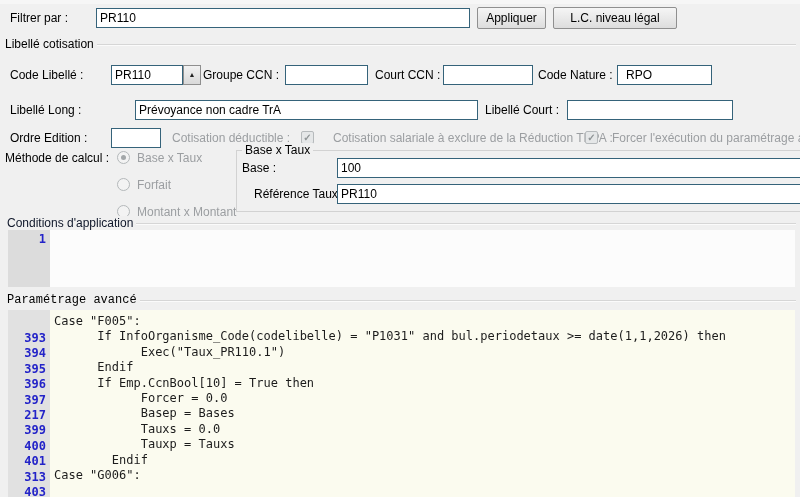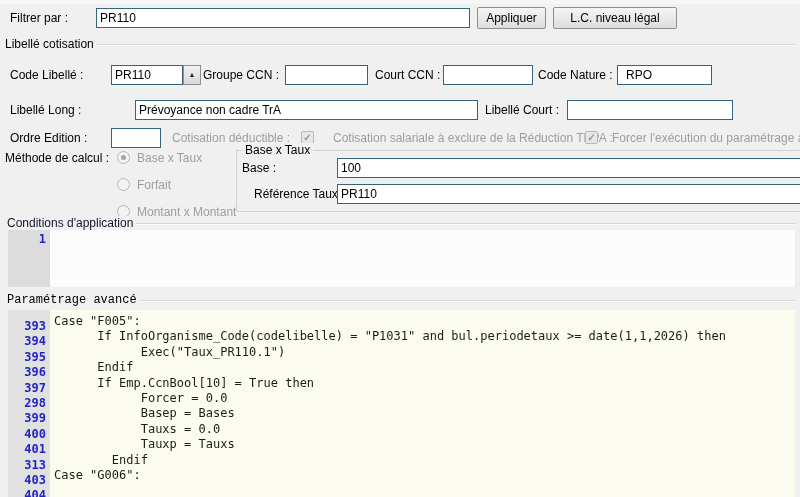--- a/index.html
+++ b/index.html
@@ -123,27 +123,27 @@
   <div class="groupline" style="left:4px; top:223px; width:792px;"></div>
   <div class="grouplabel" style="left:4px; top:216px; color:#0f172a;">Conditions d'application</div>
   <div class="editor-gutter" style="left:8px; top:230px; width:42px; height:57px;">
     <div class="num-col" style="padding-top:2px;">1</div>
   </div>
   <div class="code-area" style="left:50px; top:230px; width:745px; height:57px; background:#fcfcfc;"></div>
 
   <div class="groupline" style="left:4px; top:300px; width:792px;"></div>
   <div class="grouplabel" style="left:4px; top:293px;font-family:Liberation Mono, monospace;">Paramétrage avancé</div>
 
-  <div class="editor-gutter" style="left:8px; top:310px; width:42px; height:187px; background:#e1e1e1; padding-top:9px;">
+  <div class="editor-gutter" style="left:8px; top:310px; width:42px; height:187px; background:#e1e1e1; padding-top:21px;">
     <div class="num-col">393</div>
     <div class="num-col">394</div>
     <div class="num-col">395</div>
     <div class="num-col">396</div>
     <div class="num-col">397</div>
-    <div class="num-col">298</div>
+    <div class="num-col">217</div>
     <div class="num-col">399</div>
     <div class="num-col">400</div>
     <div class="num-col">401</div>
     <div class="num-col">313</div>
     <div class="num-col">403</div>
     <div class="num-col">404</div>
   </div>
   <div class="code-area" style="left:50px; top:310px; width:745px; height:187px; padding:4px 0 0 4px;">
     <div class="code-line">Case "F005":</div>
     <div class="code-line">      If InfoOrganisme_Code(codelibelle) = "P1031" and bul.periodetaux &gt;= date(1,1,2026) then</div>

